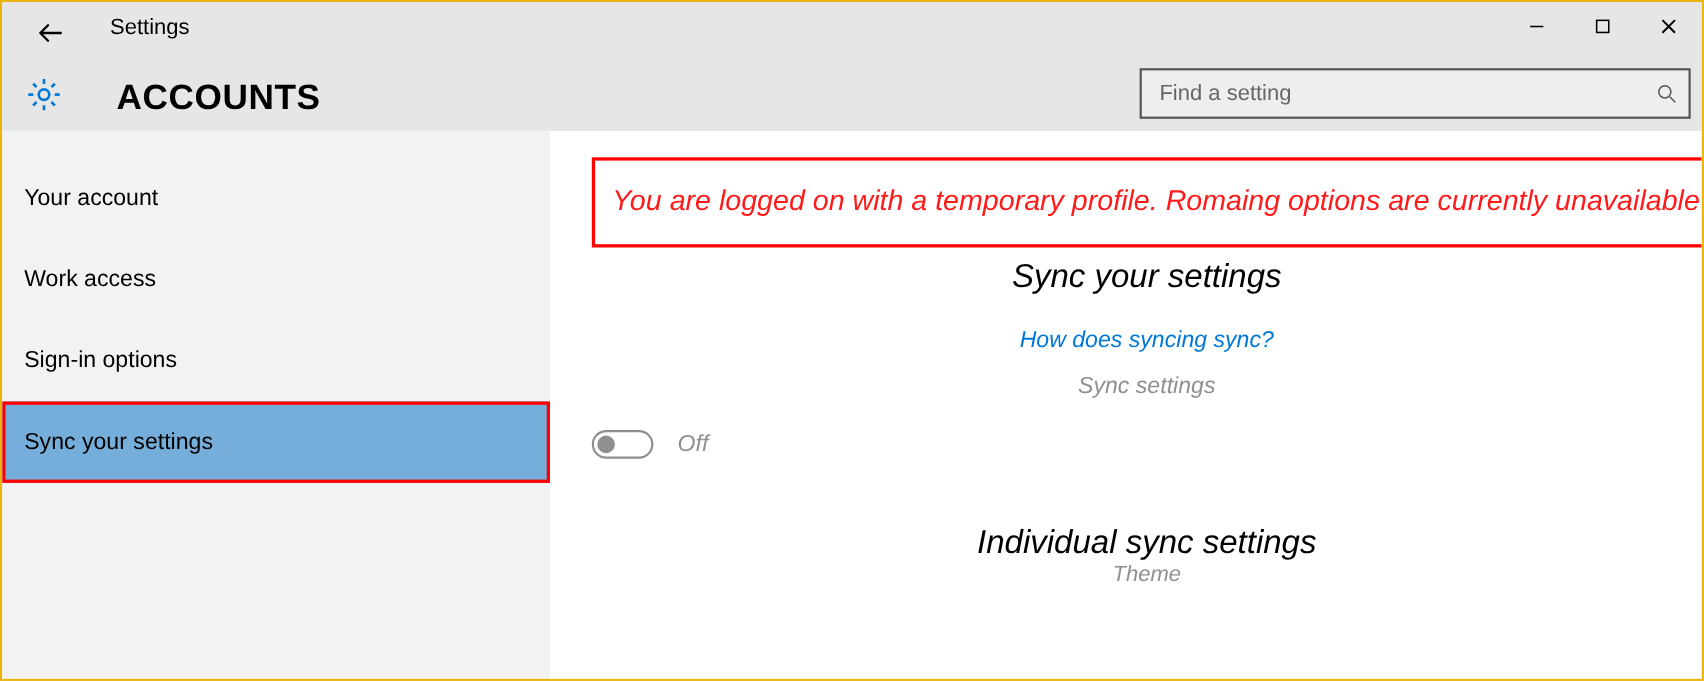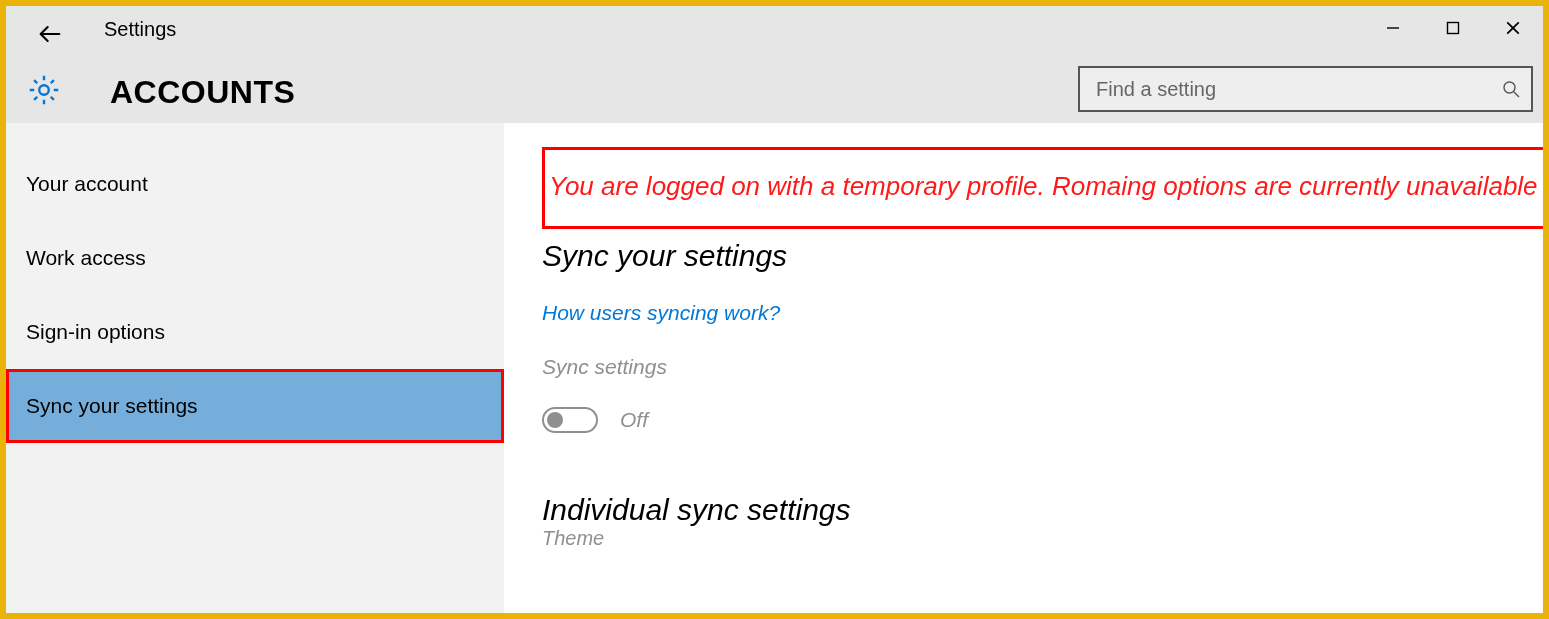--- a/index.html
+++ b/index.html
@@ -7,21 +7,21 @@
     margin: 0; padding: 0;
     width: 1549px; height: 619px;
     font-family: "Segoe UI", Arial, sans-serif;
     background: #ffffff;
     overflow: hidden;
     color: #000;
   }
   .window {
     width: 1549px; height: 619px;
     display: flex; flex-direction: column;
-    border: 6px solid #eab308;
+    border: 2px solid #eab308;
   }
   .header {
     height: 117px;
     background: #e6e6e6;
     position: relative;
     flex: 0 0 auto;
   }
   .back-arrow {
     position: absolute;
     left: 24px; top: 8px;
@@ -54,40 +54,41 @@
   .section-title {
     position: absolute;
     left: 104px; top: 68px;
     font-size: 32px;
     font-weight: 700;
     letter-spacing: 0.5px;
   }
   .search-box {
     position: absolute;
     right: 10px; top: 60px;
-    width: 455px; height: 46px;
+    width: 501px; height: 46px;
     border: 2px solid #555;
     background: #eeeeee;
     display: flex; align-items: center;
     padding: 0 10px 0 14px;
   }
   .search-box input {
     flex: 1;
     border: none; outline: none;
     background: transparent;
     font-size: 20px;
     color: #555;
   }
   .search-box input::placeholder { color: #666; }
   .search-icon { width: 20px; height: 20px; }
 
   .body {
     flex: 1;
     display: flex;
     overflow: hidden;
+    text-align: center;
   }
   .sidebar {
     width: 498px;
     background: #f2f2f2;
     padding-top: 24px;
     flex: 0 0 auto;
   }
   .sidebar-item {
     height: 74px;
     display: flex; align-items: center;
@@ -128,21 +129,21 @@
   .link {
     color: #0078d7;
     font-size: 21px;
     margin-top: 28px;
     cursor: pointer;
     display: inline-block;
   }
   .label-disabled {
     color: #8f8f8f;
     font-size: 21px;
-    margin-top: 30px;
+    margin-top: 18px;
   }
   .toggle-row {
     display: flex; align-items: center;
     margin-top: 28px;
   }
   .toggle {
     width: 56px; height: 26px;
     border: 2px solid #8f8f8f;
     border-radius: 13px;
     position: relative;
@@ -237,21 +238,21 @@
       </div>
     </div>
 
     <div class="content">
       <div class="error-box">
         <div class="error-text">You are logged on with a temporary profile. Romaing options are currently unavailable</div>
       </div>
 
       <div class="heading">Sync your settings</div>
 
-      <div class="link">How users syncing work?</div>
+      <div class="link">How does syncing sync?</div>
 
       <div class="label-disabled">Sync settings</div>
 
       <div class="toggle-row">
         <div class="toggle">
           <div class="toggle-knob"></div>
         </div>
         <div class="toggle-label">Off</div>
       </div>
 

